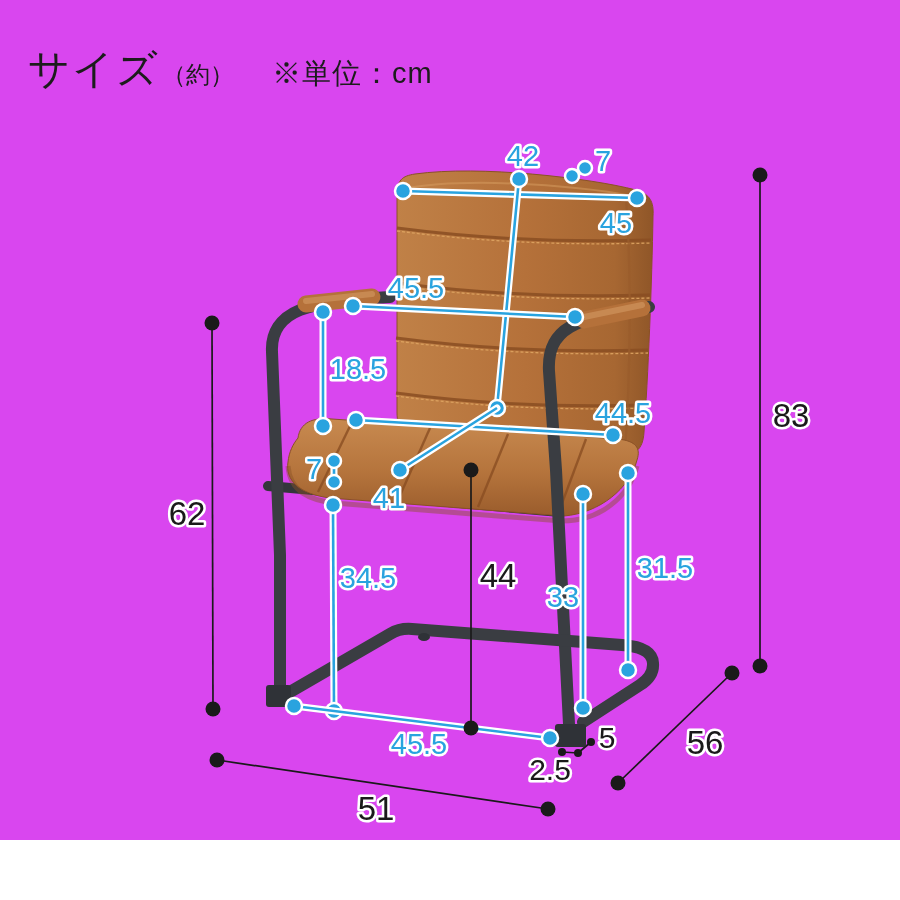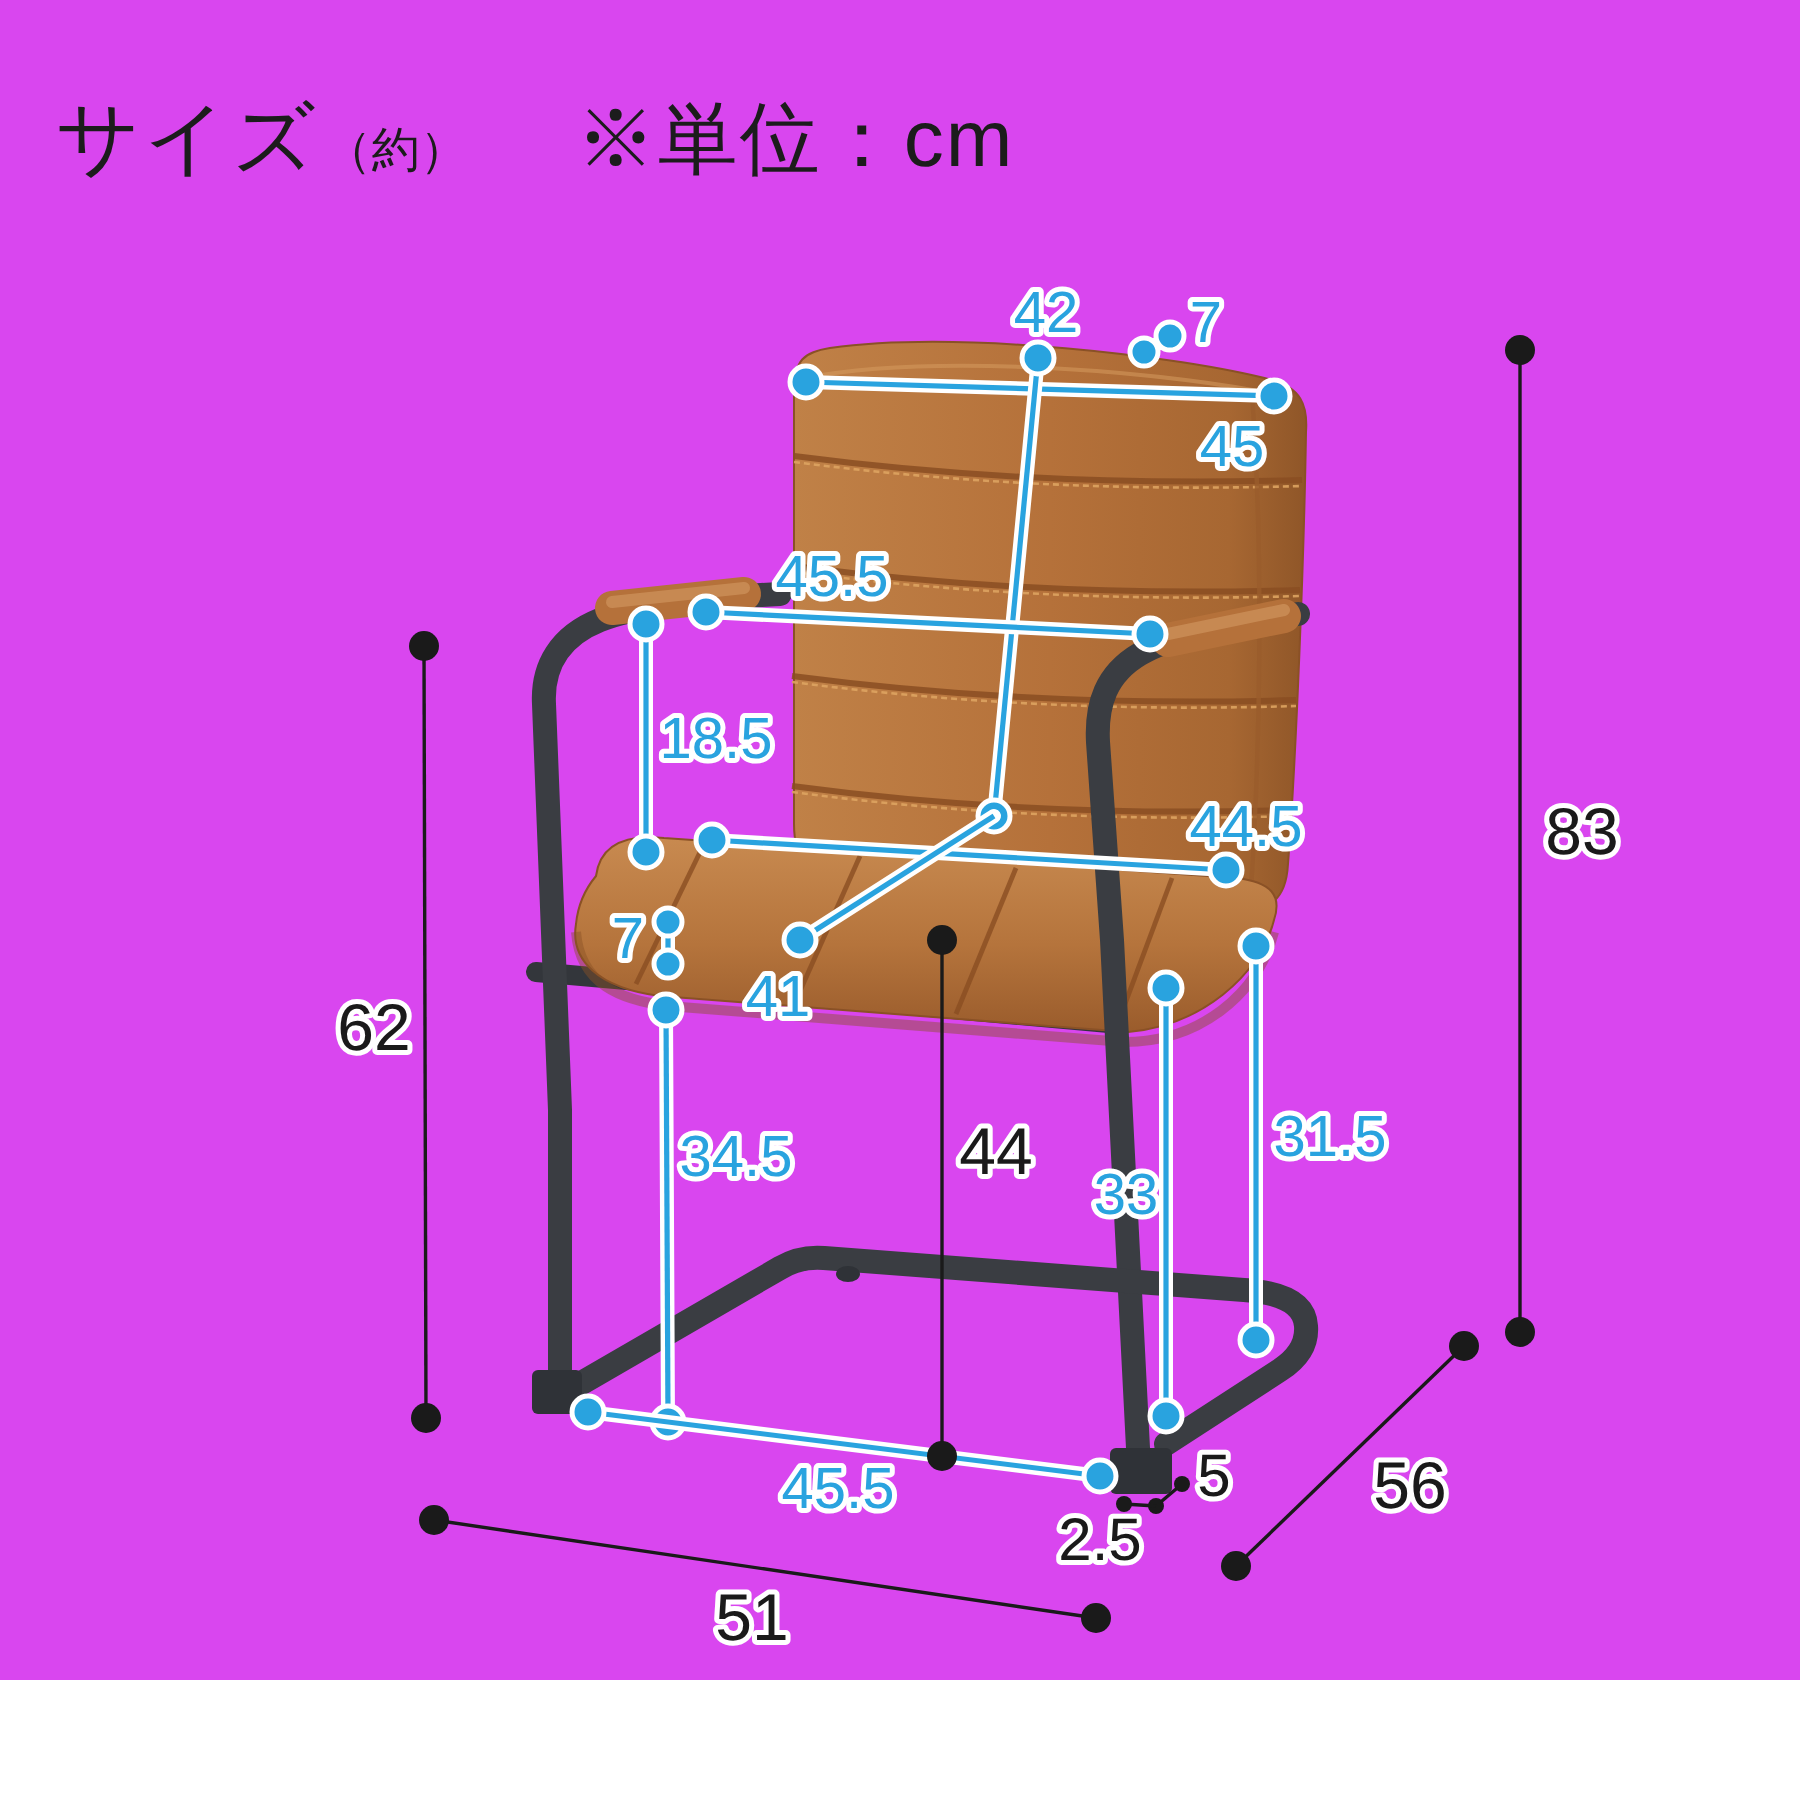--- a/index.html
+++ b/index.html
@@ -2,21 +2,21 @@
 <html><head>
 <meta charset="utf-8">
 <style>
   html,body{margin:0;padding:0;background:#fff;}
   .stage{position:relative;width:900px;height:840px;background:#d946ef;overflow:hidden;
          font-family:"Liberation Sans",sans-serif;}
   .title{position:absolute;left:28px;top:42px;display:flex;align-items:baseline;
          color:#1c1c1c;white-space:nowrap;}
   .title .main{font-size:41px;letter-spacing:2px;}
   .title .approx{font-size:24px;margin-left:2px;}
-  .title .unit{font-size:40px;margin-left:54px;letter-spacing:1px;}
+  .title .unit{font-size:29px;margin-left:38px;letter-spacing:1px;}
   svg{position:absolute;left:0;top:0;}
   text.mlabel{paint-order:stroke;stroke:#ffffff;stroke-width:5px;stroke-linejoin:round;
               font-family:"Liberation Sans",sans-serif;}
 </style>
 </head>
 <body>
 
 <div class="stage">
 
   <div class="title">

